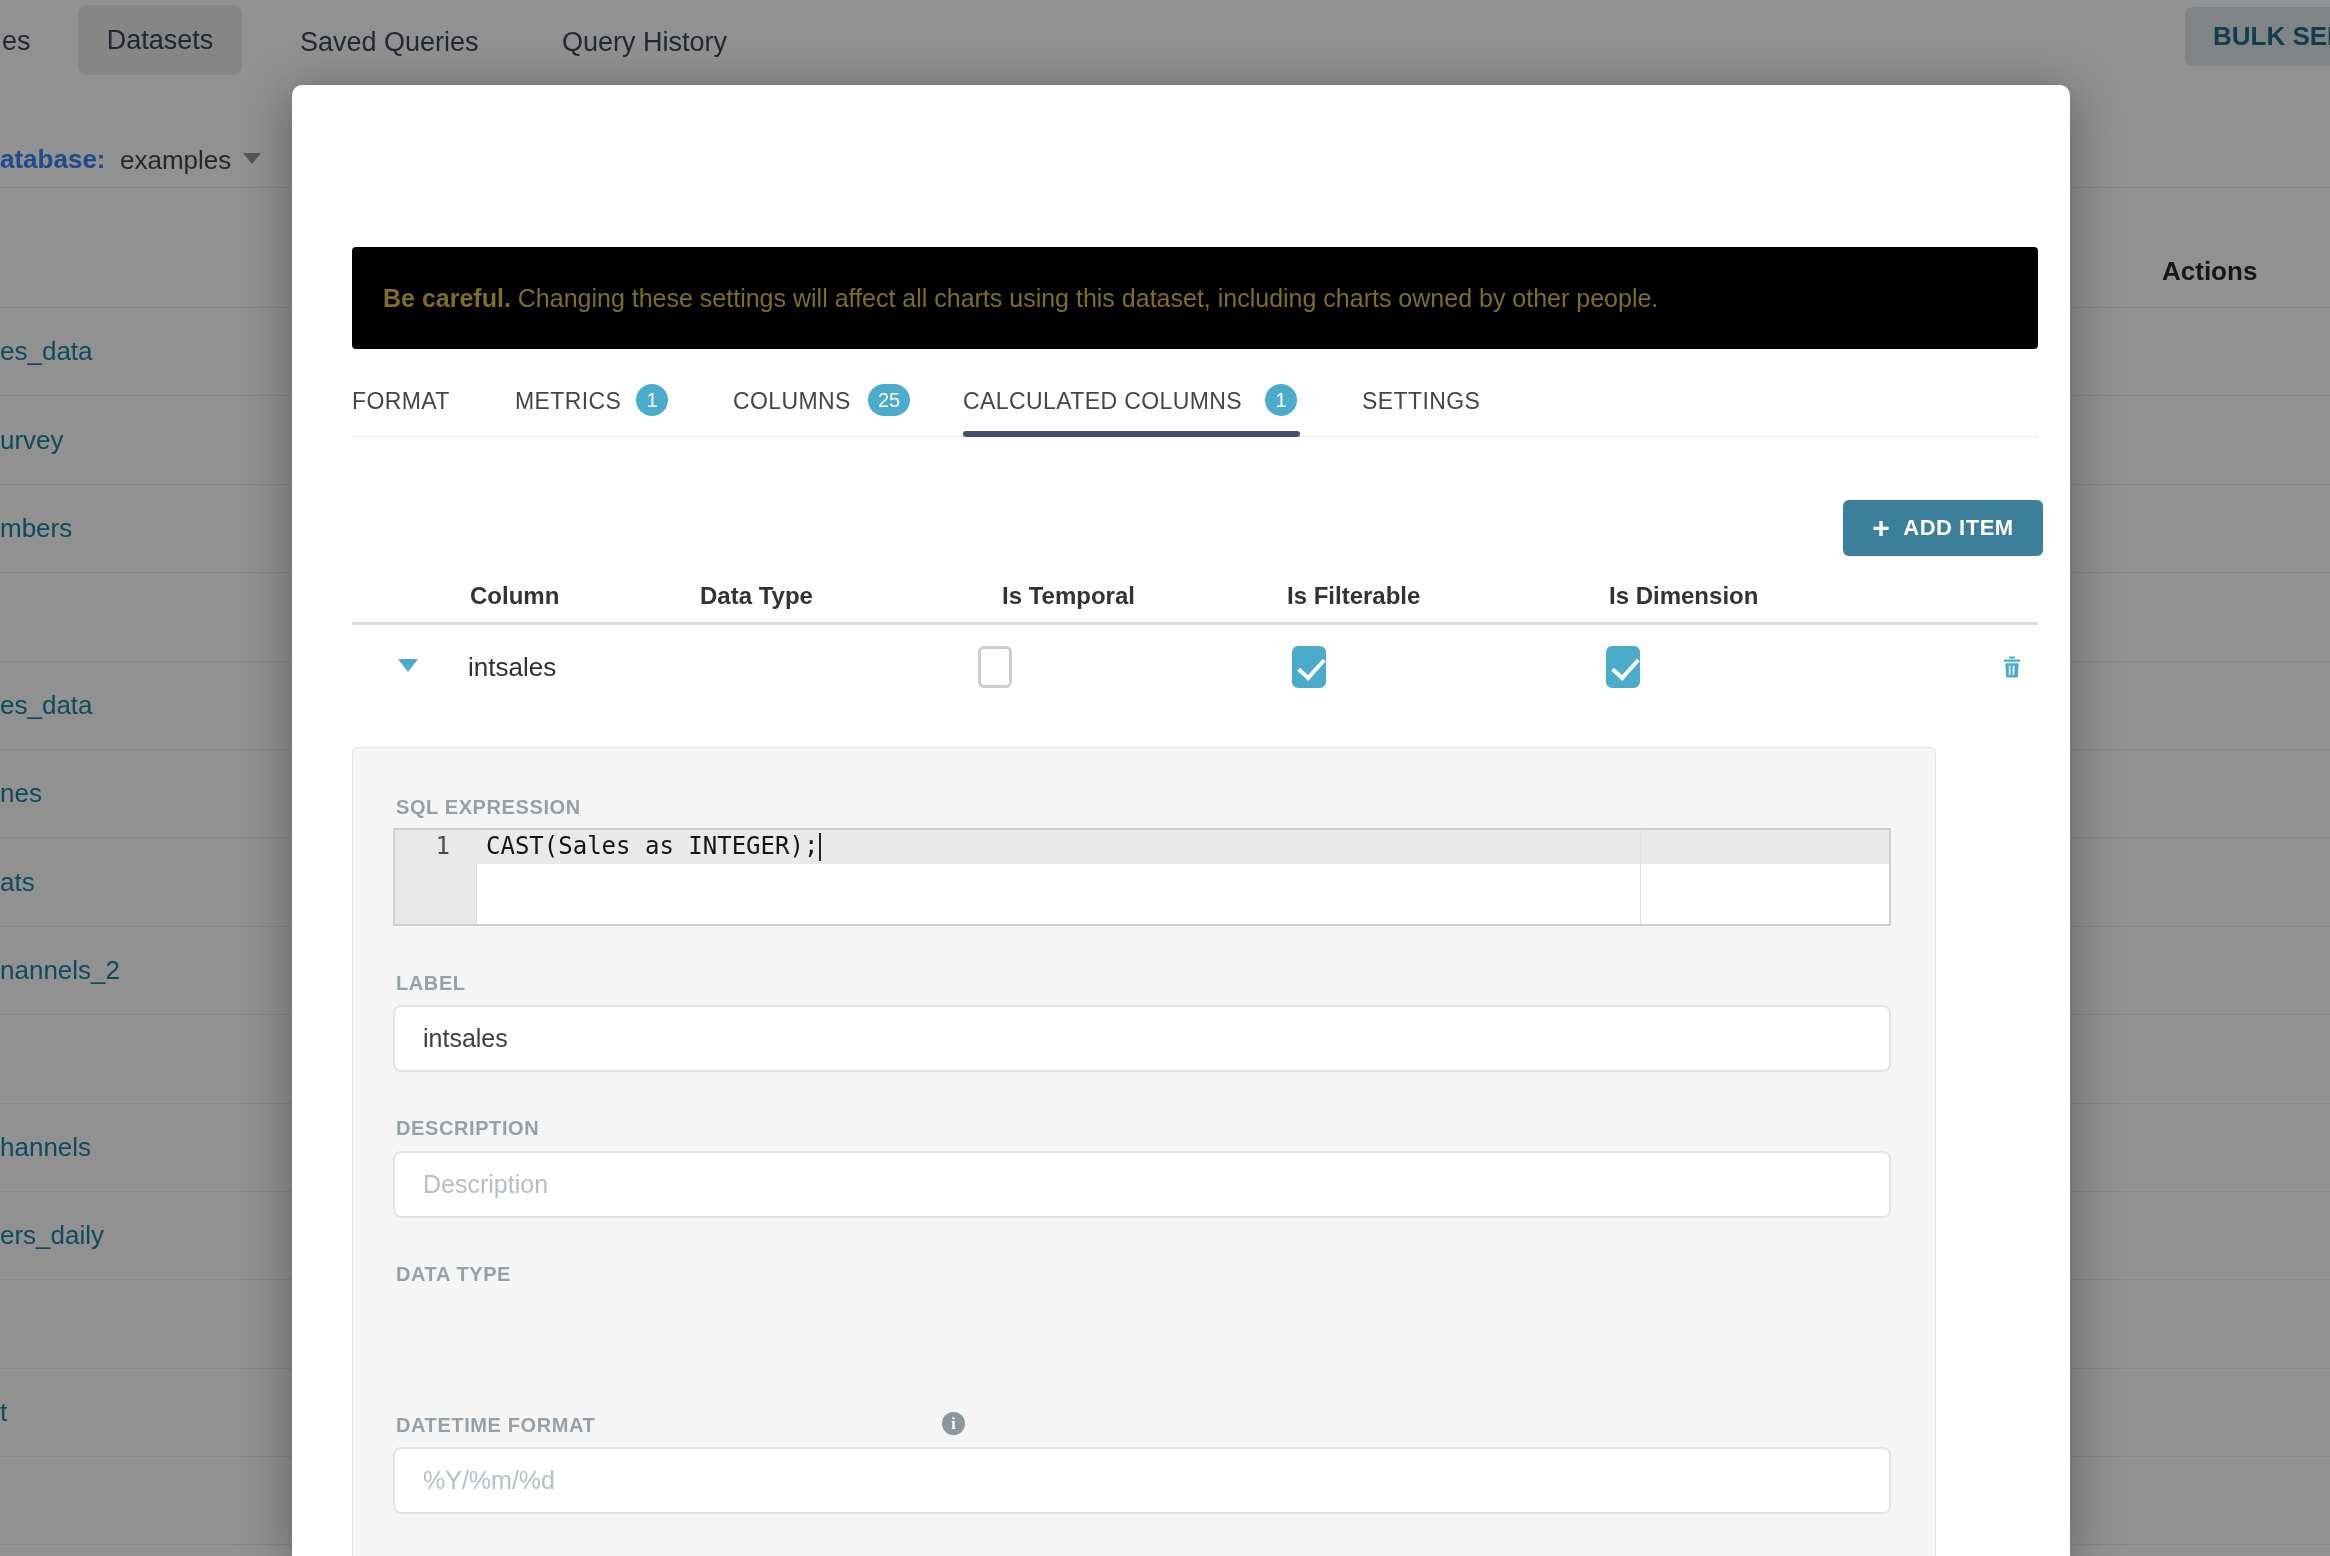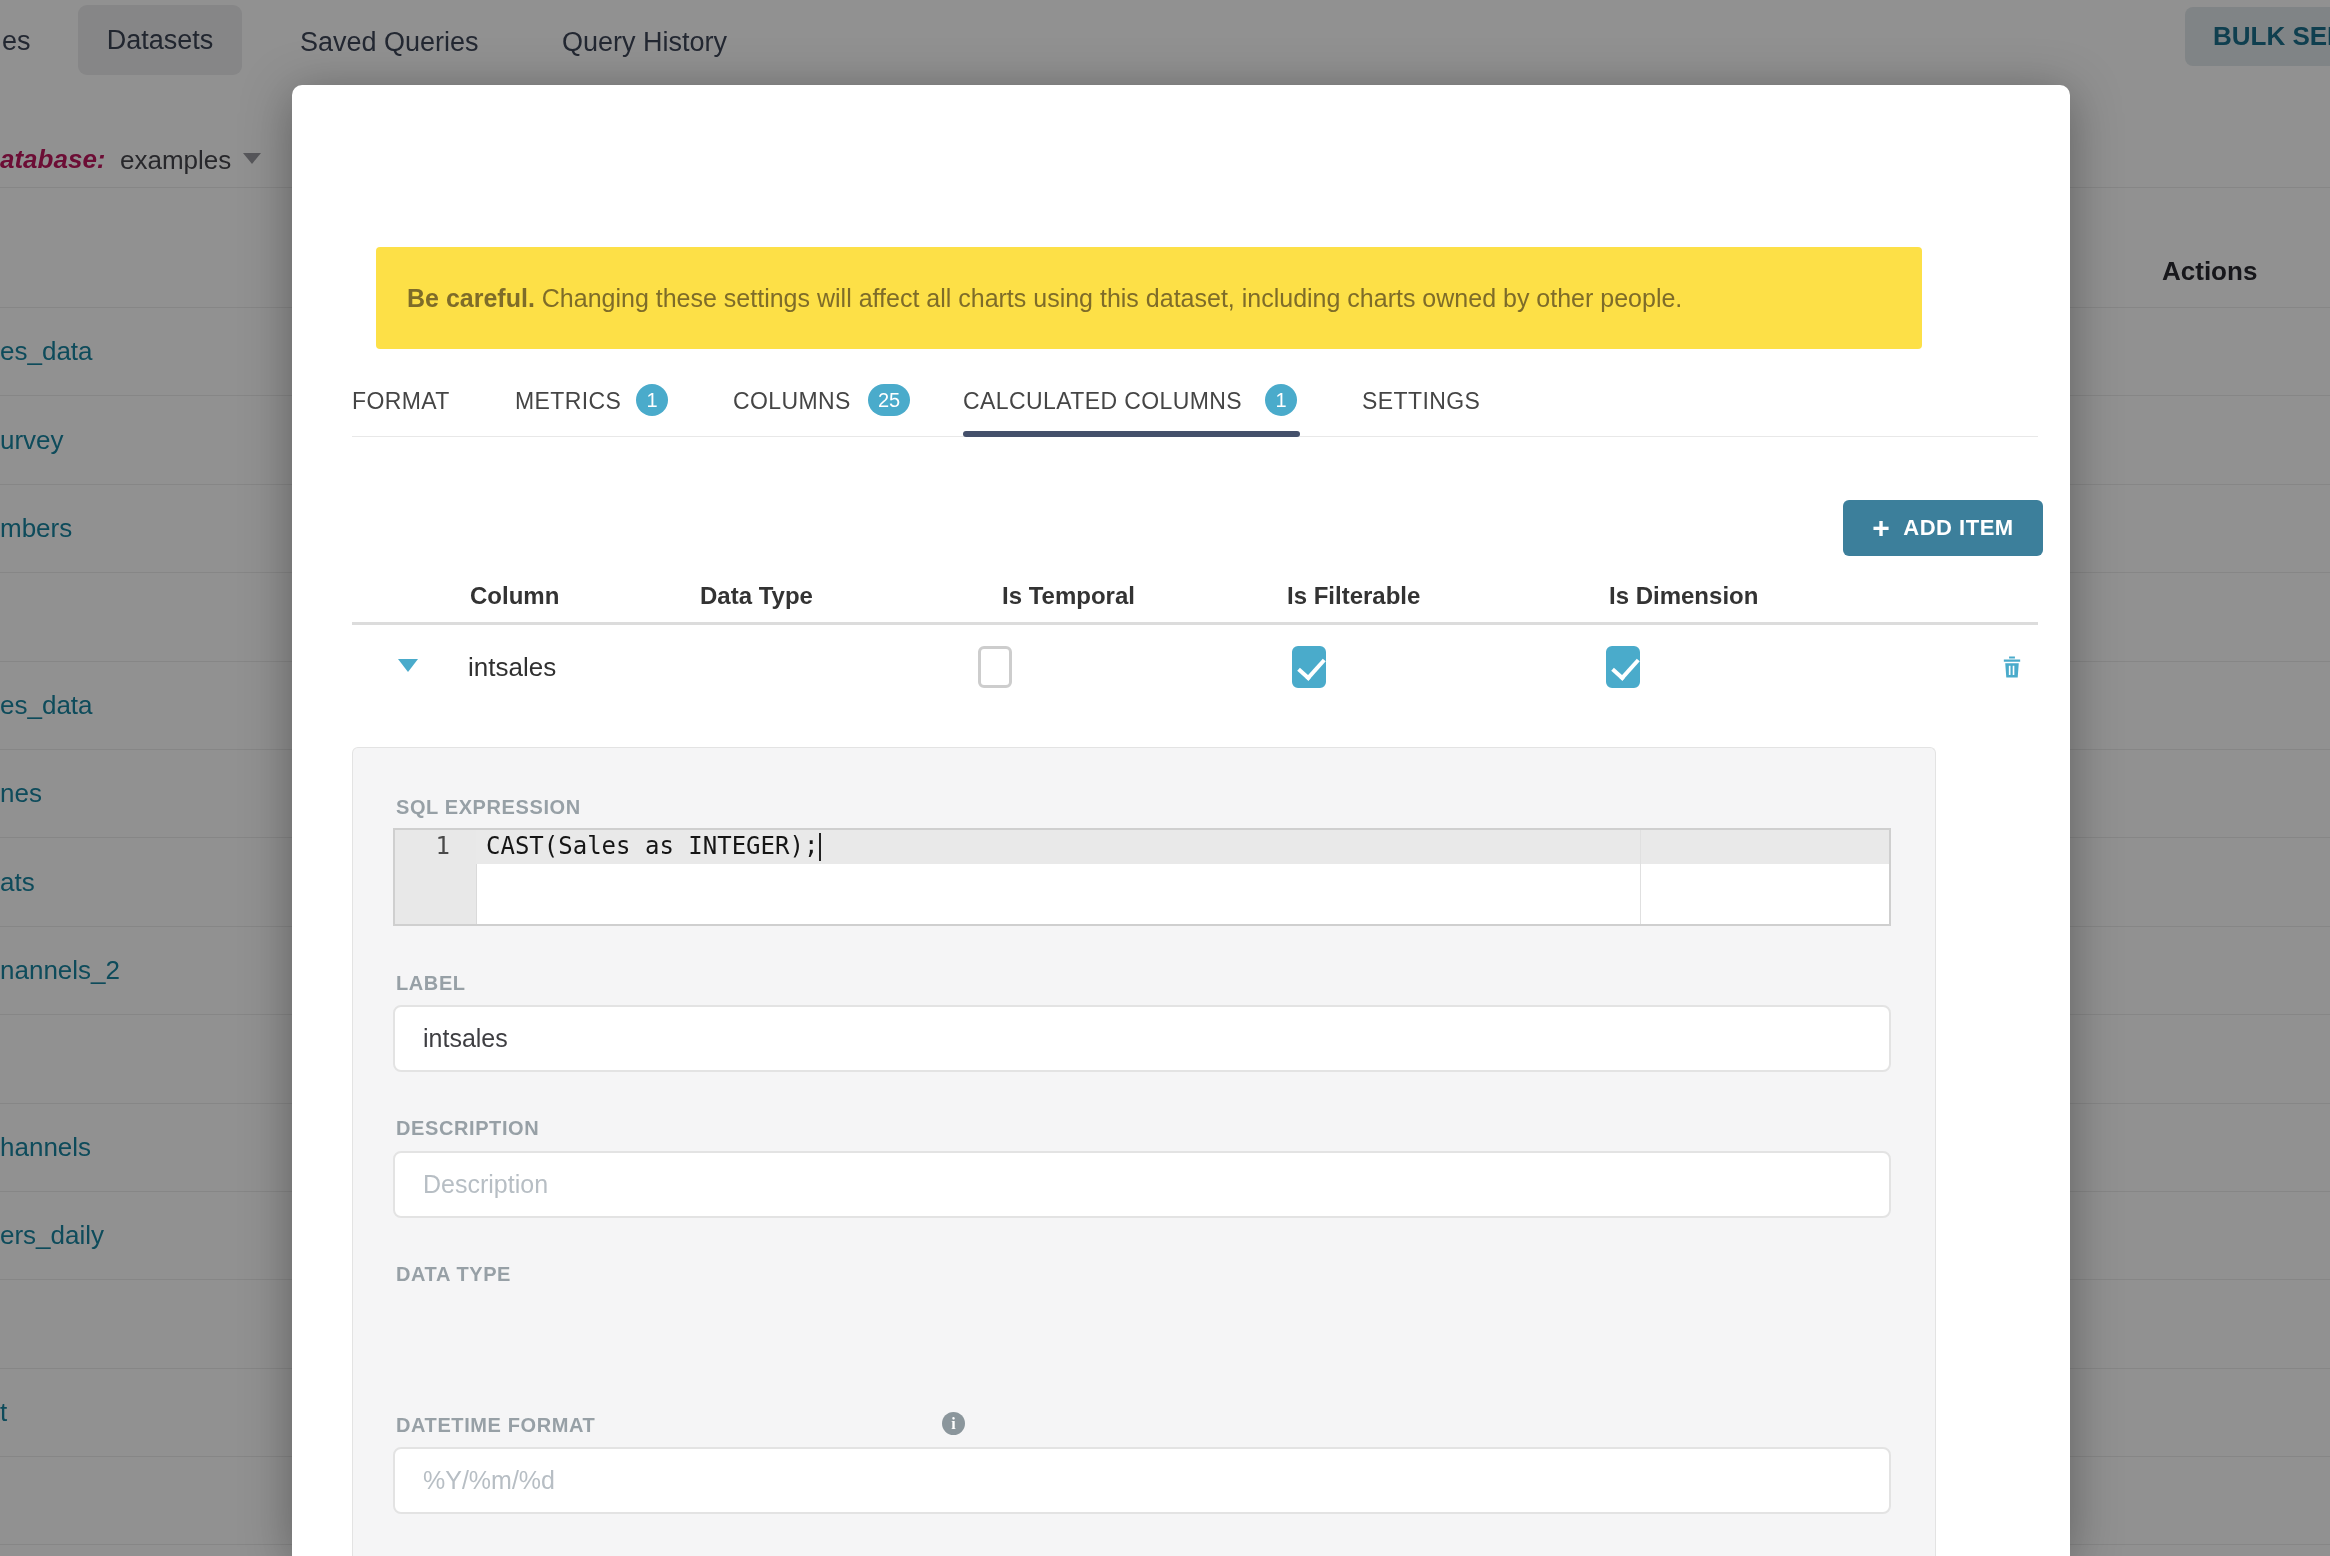--- a/index.html
+++ b/index.html
@@ -10,21 +10,21 @@
   
   .page{position:absolute;inset:0;background:#fff;}
   .nav{position:absolute;left:0;top:0;width:2330px;height:82px;background:#fff;}
   .nav-frag{position:absolute;left:2px;top:26px;font-size:27px;color:#3f4759;}
   .tab-datasets{position:absolute;left:78px;top:5px;width:164px;height:70px;background:#ebebed;
       border-radius:9px;text-align:center;line-height:70px;font-size:27px;color:#3b4354;}
   .nav-item{position:absolute;top:27px;font-size:27px;color:#3f4759;}
   .bulk-btn{position:absolute;left:2185px;top:7px;width:240px;height:59px;background:#e2e8eb;
       border-radius:8px;color:#1c6f8c;font-weight:bold;font-size:26px;line-height:59px;
       padding-left:28px;box-sizing:border-box;white-space:nowrap;}
-  .filter-label{position:absolute;left:0;top:144px;font-size:26px;font-weight:bold;color:#be185d;font-style:italic;}
+  .filter-label{position:absolute;left:0;top:144px;font-size:26px;font-weight:bold;color:#3b82f6;}
   .filter-value{position:absolute;left:120px;top:145px;font-size:26px;color:#46464c;}
   .caret-down{width:0;height:0;border-left:9px solid transparent;border-right:9px solid transparent;
       border-top:11px solid #9a9aa0;}
   .hr1{position:absolute;left:0;top:187px;width:2330px;height:1px;background:#ececec;}
   .actions-h{position:absolute;left:2162px;top:256px;font-size:26px;font-weight:bold;color:#2a2a30;}
   .hr2{position:absolute;left:0;top:307px;width:2330px;height:1px;background:#ececec;}
   .bg-rows{position:absolute;left:0;top:308px;width:2330px;}
   .bg-row{height:87.4px;border-bottom:1px solid #ececec;display:flex;align-items:center;}
   .bg-row span{font-size:26px;color:#1985a0;white-space:nowrap;}
 
@@ -32,23 +32,23 @@
   .overlay{position:absolute;inset:0;background:rgba(0,0,0,0.43);}
 
   
   .modal{position:absolute;left:292px;top:85px;width:1778px;height:1471px;background:#fff;
       border-radius:10px 10px 0 0;box-shadow:0 8px 50px rgba(0,0,0,0.35);}
   .m-header{position:absolute;left:0;top:0;width:1778px;height:108px;background:#f8f8f9;
       border-bottom:1px solid #e5e5e5;border-radius:10px 10px 0 0;}
   .m-title{position:absolute;left:60px;top:0;line-height:108px;font-size:31px;color:#2d2d33;}
   .m-title b{font-weight:bold;}
   .m-close{position:absolute;right:38px;top:32px;font-size:38px;color:#9aa0ad;line-height:44px;cursor:pointer;}
-  .banner{position:absolute;left:60px;top:162px;width:1546px;height:102px;background:#fde047;
+  .banner{position:absolute;left:60px;top:162px;width:1686px;height:102px;background:#000000;
       border-radius:4px;line-height:102px;padding-left:31px;box-sizing:border-box;font-size:25px;
-      color:#7e6c29;white-space:nowrap;overflow:hidden;margin-left:24px;}
+      color:#7e6c29;white-space:nowrap;overflow:hidden;}
   .banner b{font-weight:bold;}
   .tab-lbl{position:absolute;top:303px;font-size:23px;color:#454545;letter-spacing:0.4px;}
   .badge{position:absolute;top:299px;height:32px;min-width:32px;border-radius:16px;background:#4aabcb;
       color:#fff;font-size:20px;text-align:center;line-height:32px;box-sizing:border-box;}
   .tabs-hr{position:absolute;left:60px;top:351px;width:1686px;height:1px;background:#e8e8e8;}
   .tab-underline{position:absolute;left:671px;top:346px;width:337px;height:6px;background:#44506b;border-radius:3px;}
   .add-item{position:absolute;left:1551px;top:415px;width:200px;height:56px;border-radius:6px;
       background:#3c7f9b;color:#fff;display:flex;align-items:center;justify-content:center;
       font-size:22px;font-weight:bold;letter-spacing:0.5px;gap:13px;cursor:pointer;}
   .add-item .plus{font-size:30px;font-weight:bold;line-height:30px;}

